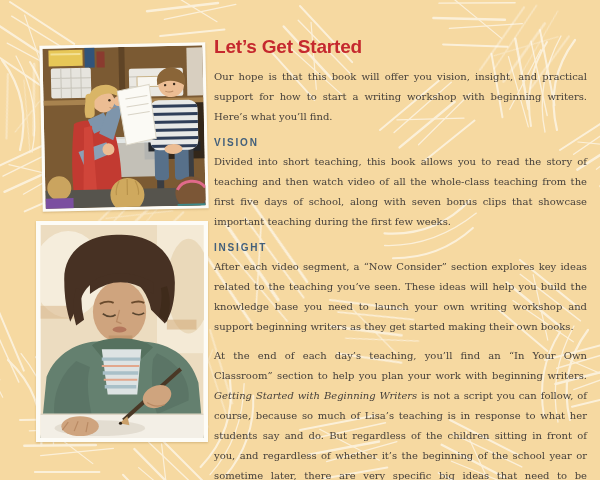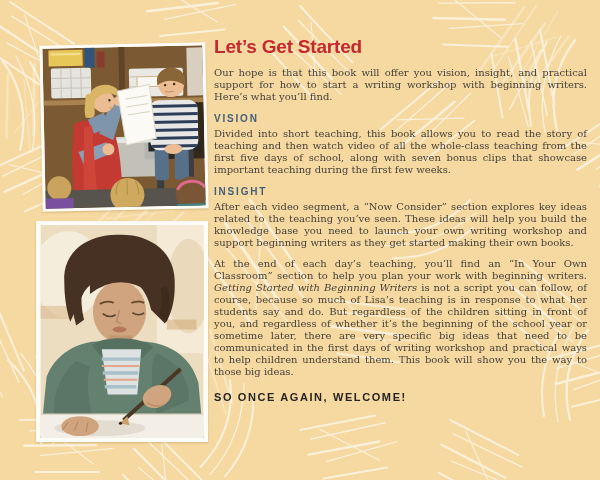--- a/index.html
+++ b/index.html
@@ -9,21 +9,21 @@
 
   .photo{position:absolute;margin:0;background:#fdfcf7;box-shadow:0 1px 2px rgba(120,80,20,.25);}
   .photo svg{display:block;}
   .photo1{left:41px;top:44px;width:160px;height:160px;padding:3px;transform:rotate(-1.2deg);}
   .photo2{left:36px;top:221px;width:164px;height:213px;padding:4px 4px 4px 4px;}
 
   .text-col{position:absolute;left:214px;top:36px;width:373px;}
   h1.title{margin:0 0 9px 0;font-family:"Liberation Sans",sans-serif;font-weight:bold;
     font-size:19px;letter-spacing:-0.2px;color:#c5282e;}
   .text-col p{margin:0 0 9px 0;font-family:"DejaVu Serif","Liberation Serif",serif;
-    font-size:10px;line-height:12px;color:#47413b;text-align:justify;}
+    font-size:10px;line-height:20px;color:#47413b;text-align:justify;}
   h2.sec{margin:10px 0 4px 0;font-size:10px;font-weight:bold;letter-spacing:1.8px;
     color:#43607c;font-family:"Liberation Sans",sans-serif;}
   p.closing{font-family:"Liberation Sans",sans-serif !important;font-weight:bold;
     font-size:11px !important;letter-spacing:1.6px;color:#262320 !important;margin-top:13px !important;
     text-align:left !important;}
 
   footer.page-footer{position:absolute;right:2px;bottom:14px;height:17px;
     display:flex;align-items:center;}
   .footer-text{font-family:"DejaVu Serif","Liberation Serif",serif;font-size:8px;
     color:#57524b;margin-right:10px;letter-spacing:.2px;}

